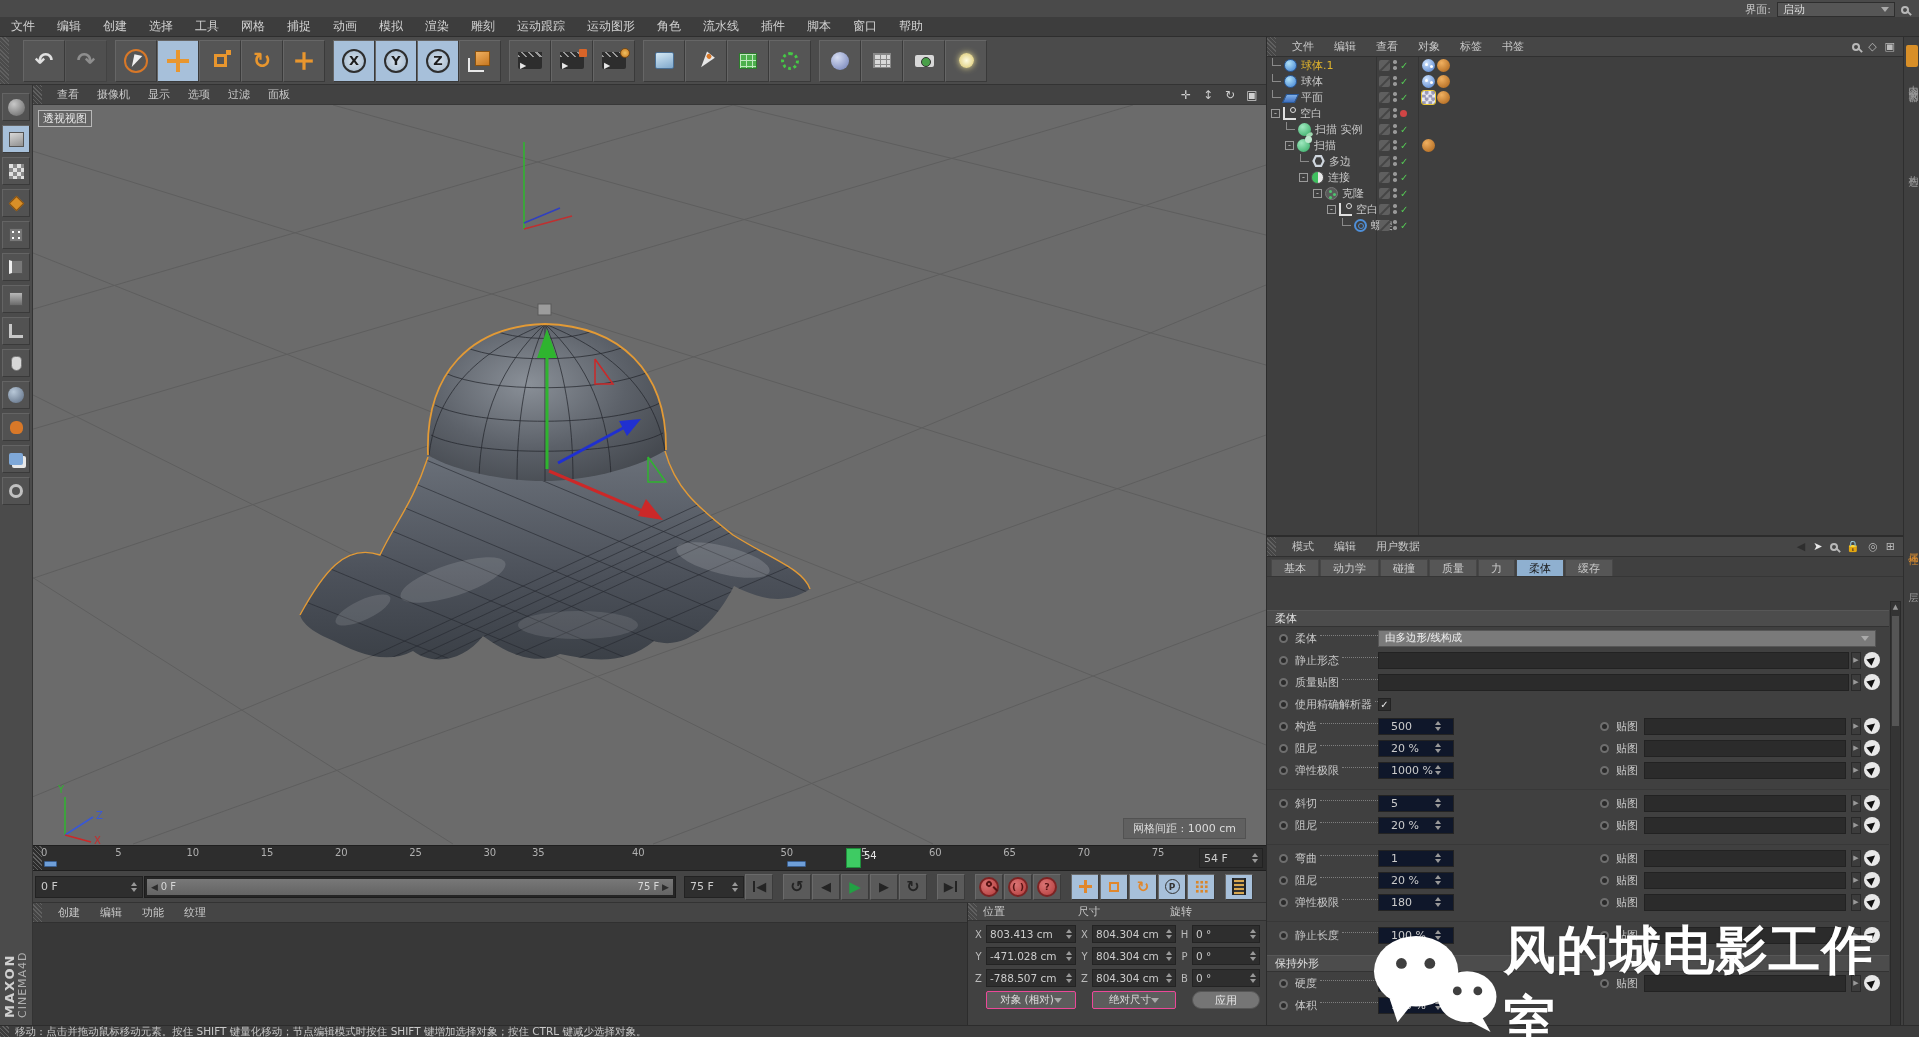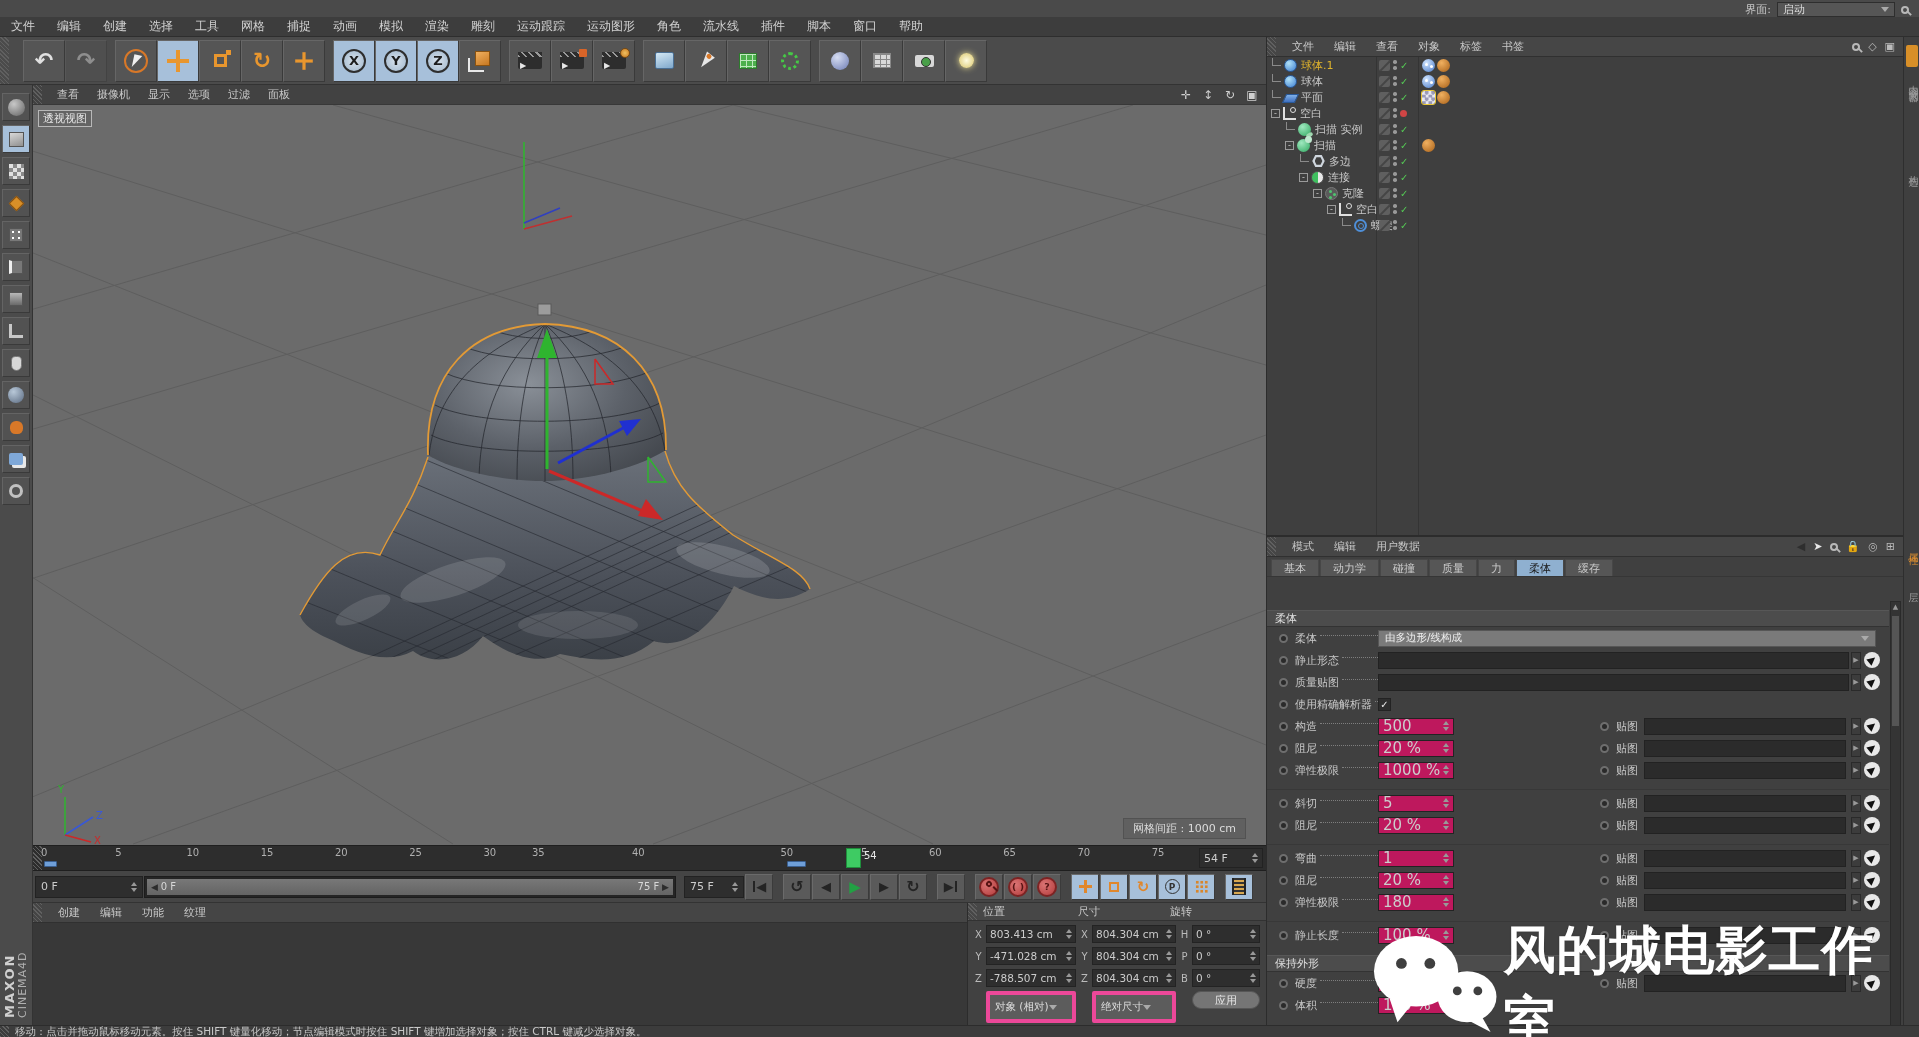--- a/index.html
+++ b/index.html
@@ -141,21 +141,21 @@
   .mm-bar .menu-item{padding:0 10px;color:#c8c8c8;font-size:11px;}
 
   
   .coords{position:absolute;left:968px;top:903px;width:298px;height:122px;background:#414141;}
   .co-head{height:18px;background:#474747;display:flex;align-items:center;border-bottom:1px solid #323232;}
   .co-head span{font-size:11px;color:#c8c8c8;}
   .co-col{position:absolute;top:22px;display:flex;flex-direction:column;gap:4px;}
   .co-row{display:flex;align-items:center;gap:3px;}
   .co-ax{width:9px;font-size:10px;color:#bbb;text-align:center;}
   .co-fld{height:18px;background:#2e2e2e;border:1px solid #232323;display:flex;align-items:center;justify-content:space-between;padding:0 3px;color:#ccc;font-size:10.5px;}
-  .co-dd{height:32px;background:#5c5c5c;border:4px solid #ec4899;border-radius:2px;display:flex;align-items:center;justify-content:flex-start;padding:0 5px;color:#ddd;font-size:10.5px;}
+  .co-dd{height:18px;background:#5c5c5c;border:1px solid #ec4899;border-radius:2px;display:flex;align-items:center;justify-content:center;padding:0 5px;color:#ddd;font-size:10.5px;}
   .co-apply{height:18px;background:#757575;border:1px solid #565656;border-radius:9px;display:flex;align-items:center;justify-content:center;color:#e8e8e8;font-size:11px;}
 
   
   .maxon{position:absolute;left:3px;top:1018px;transform:rotate(-90deg);transform-origin:0 0;line-height:13px;}
   .mx1{font-weight:bold;font-size:13px;color:#d0d0d0;letter-spacing:2px;}
   .mx2{font-size:11px;color:#b0b0b0;letter-spacing:1px;}
 
   
   .om{position:absolute;left:1266px;top:37px;width:637px;height:500px;background:#3f3f3f;border-left:1px solid #2c2c2c;border-bottom:2px solid #2c2c2c;}
   .om-bar,.am-bar{height:20px;background:#464646;display:flex;align-items:center;border-bottom:1px solid #303030;}
@@ -207,21 +207,21 @@
   .am-tab{height:17px;background:#565656;color:#ccc;font-size:11px;padding:0 12px;display:flex;align-items:center;border:1px solid #474747;border-bottom:none;}
   .am-tab.active{background:#8fb0d0;color:#1a1a1a;}
   .am-body{position:absolute;left:0;top:62px;right:14px;bottom:0;padding-top:2px;overflow:hidden;}
   .am-sec{height:17px;margin-top:9px;background:#4c4c4c;border-top:1px solid #575757;border-bottom:1px solid #333;display:flex;align-items:center;padding-left:8px;color:#e0e0e0;font-size:11px;}
   .am-row{height:22px;position:relative;display:flex;align-items:center;padding-left:12px;}
   .am-gap{height:9px;border-bottom:1px solid #383838;margin-bottom:2px;}
   .radio{width:9px;height:9px;border-radius:50%;border:2px solid #6e6e6e;background:#2a2a2a;flex:0 0 9px;}
   .lblzone{display:flex;align-items:center;width:88px;margin-left:7px;}
   .lblzone .lt{font-size:11px;color:#c8c8c8;white-space:nowrap;}
   .leader{flex:1;border-bottom:1px dotted #7e7e7e;margin:0 3px 5px 3px;min-width:4px;}
-  .fld{position:absolute;left:111px;width:76px;height:17px;background:#be185d;border:1px solid #232323;display:flex;align-items:center;justify-content:space-between;padding:0 4px;color:#ccc;font-size:15px;}
+  .fld{position:absolute;left:111px;width:76px;height:17px;background:#0f172a;border:1px solid #232323;display:flex;align-items:center;justify-content:space-between;padding:0 12px;color:#ccc;font-size:11px;}
   .dd{position:absolute;left:111px;width:498px;height:17px;background:#7a7a7a;border:1px solid #565656;display:flex;align-items:center;justify-content:space-between;padding:0 6px;color:#f0f0f0;font-size:10.5px;}
   .lnk{position:absolute;left:111px;width:471px;height:17px;background:#2b2b2b;border:1px solid #222;}
   .mini-btn{position:absolute;height:17px;width:10px;background:#3c3c3c;border:1px solid #2a2a2a;color:#999;font-size:7px;display:flex;align-items:center;justify-content:center;}
   .cursor-btn{position:absolute;width:16px;height:16px;border-radius:50%;background:#e8e8e8;display:flex;align-items:center;justify-content:center;}
   .cursor-btn::after{content:"";width:0;height:0;border-left:8px solid #111;border-top:4px solid transparent;border-bottom:4px solid transparent;transform:rotate(-40deg);}
   .map-grp{position:absolute;left:333px;display:flex;align-items:center;}
   .map-lbl{font-size:11px;color:#c8c8c8;margin:0 6px 0 7px;}
   .map-fld{width:202px;height:17px;background:#2b2b2b;border:1px solid #222;}
   .chkbox{position:absolute;left:111px;width:13px;height:13px;background:#2e2e2e;border:1px solid #232323;color:#e8e8e8;font-size:10px;display:flex;align-items:center;justify-content:center;}
   .am-scroll{position:absolute;right:2px;top:64px;bottom:2px;width:11px;background:#343434;border:1px solid #2a2a2a;}

